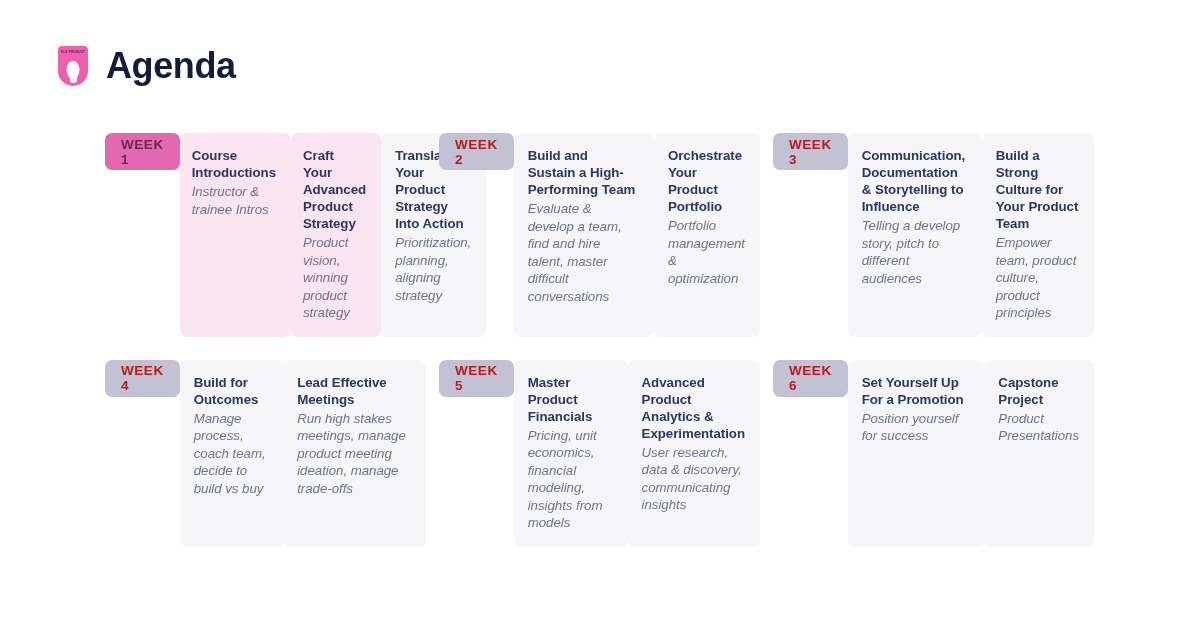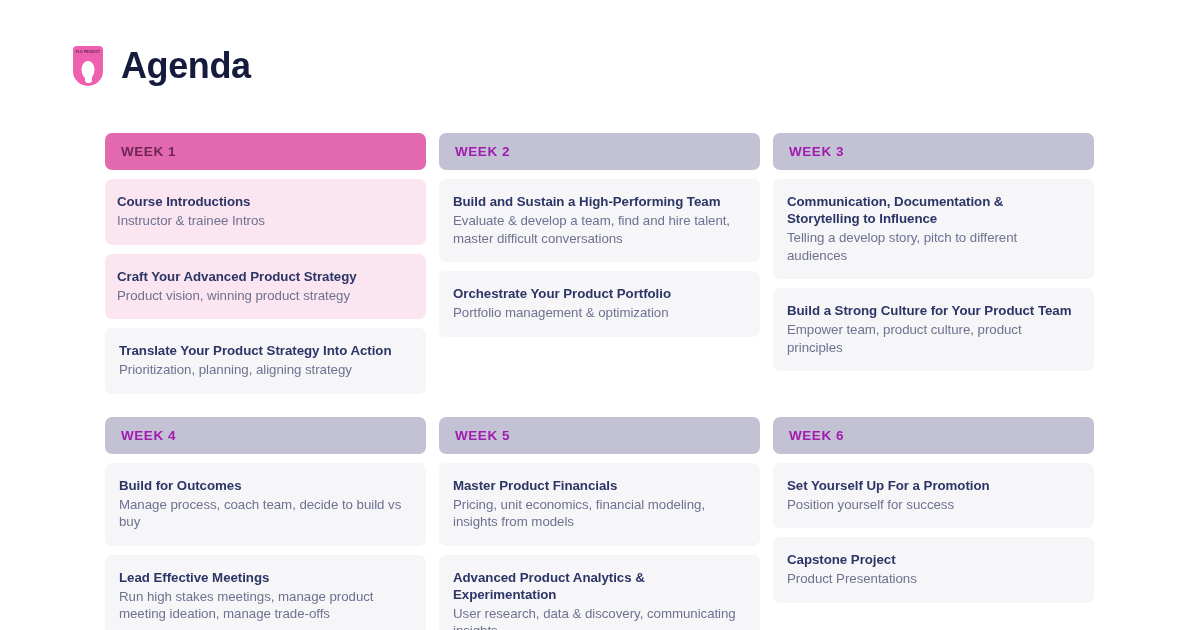--- a/index.html
+++ b/index.html
@@ -21,21 +21,20 @@
   }
 
   
   .header {
     position: absolute;
     left: 58px;
     top: 46px;
     display: flex;
     align-items: center;
     gap: 18px;
-    margin-left: 15px;
   }
 
   .logo-mark {
     width: 30px;
     height: 40px;
     position: relative;
     flex: 0 0 auto;
   }
   .logo-shield {
     width: 30px;
@@ -95,35 +94,35 @@
     left: 105px;
     top: 133px;
     width: 990px;
     display: grid;
     grid-template-columns: repeat(3, 321px);
     column-gap: 13px;
     row-gap: 0;
     align-content: start;
   }
 
-  .col { display: flex; flex-direction: column; }
+  .col { display: flex; flex-direction: row; }
 
   .week-head {
     height: 37px;
     border-radius: 7px;
     display: flex;
     align-items: center;
     padding: 0 16px;
     font-size: 13.5px;
     font-weight: 700;
     letter-spacing: 0.55px;
     margin-bottom: 9px;
   }
   .week-head.accent { background: #E268B0; color: #6E2752; }
-  .week-head.muted  { background: #C2C2D4; color: #a21caf; }
+  .week-head.muted  { background: #C2C2D4; color: #b91c1c; }
 
   .card {
     border-radius: 7px;
     padding: 14px 15px 15px 14px;
     margin-bottom: 9px;
   }
   .card.tint-pink { background: #FAE5F1; padding-left: 12px; }
   .card.tint-gray { background: #F6F6F8; }
 
   .card-title {
@@ -133,20 +132,21 @@
     color: #2C3566;
     letter-spacing: -0.05px;
     margin-bottom: 2px;
   }
   .card-desc {
     font-size: 13.3px;
     line-height: 17.5px;
     font-weight: 400;
     color: #6E7290;
     letter-spacing: -0.05px;
+    font-style: italic;
   }
 </style>
 </head>
 <body>
 
 <div class="page">
 
   <div class="header">
     <div class="logo-mark">
       <div class="logo-shield">

